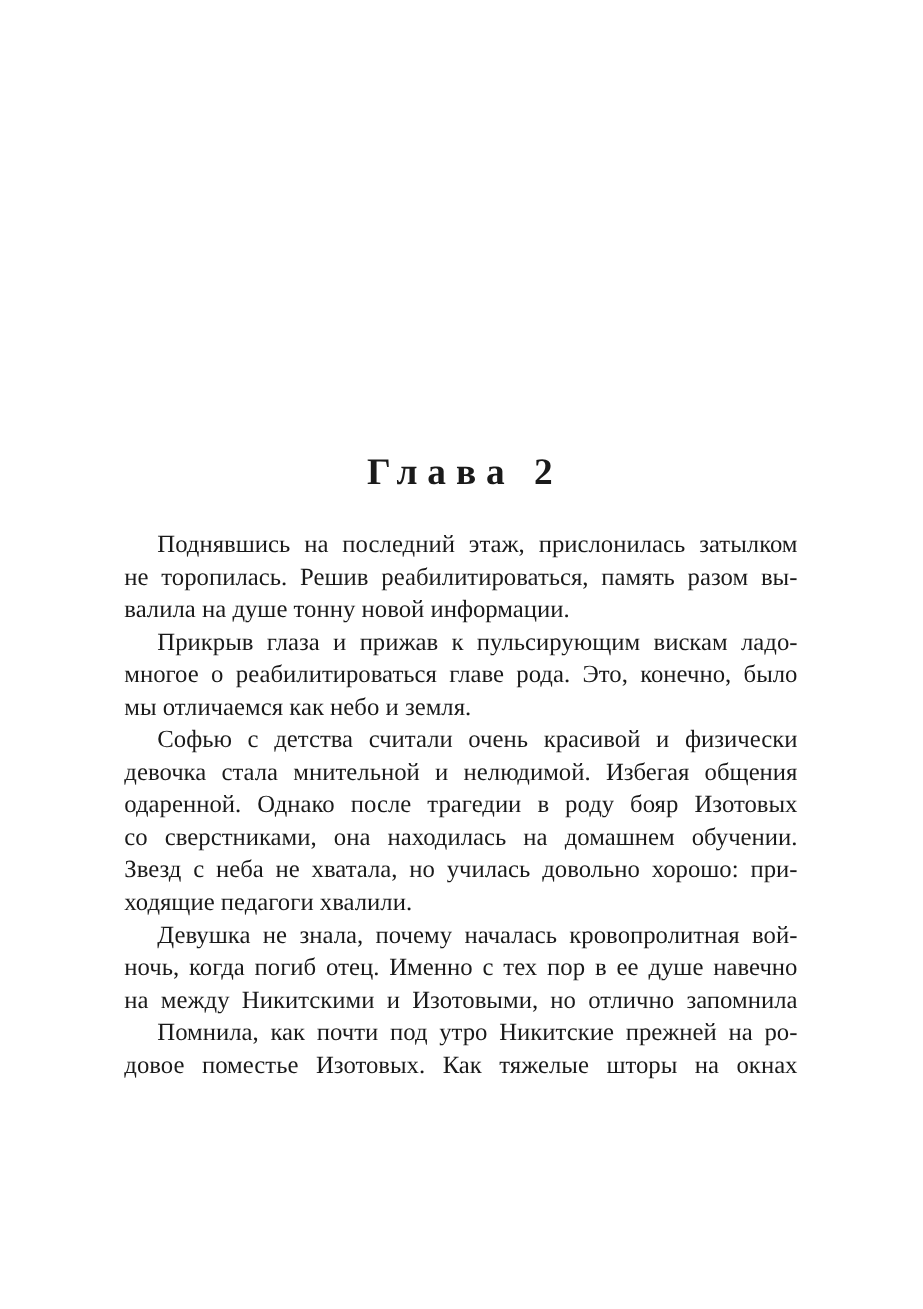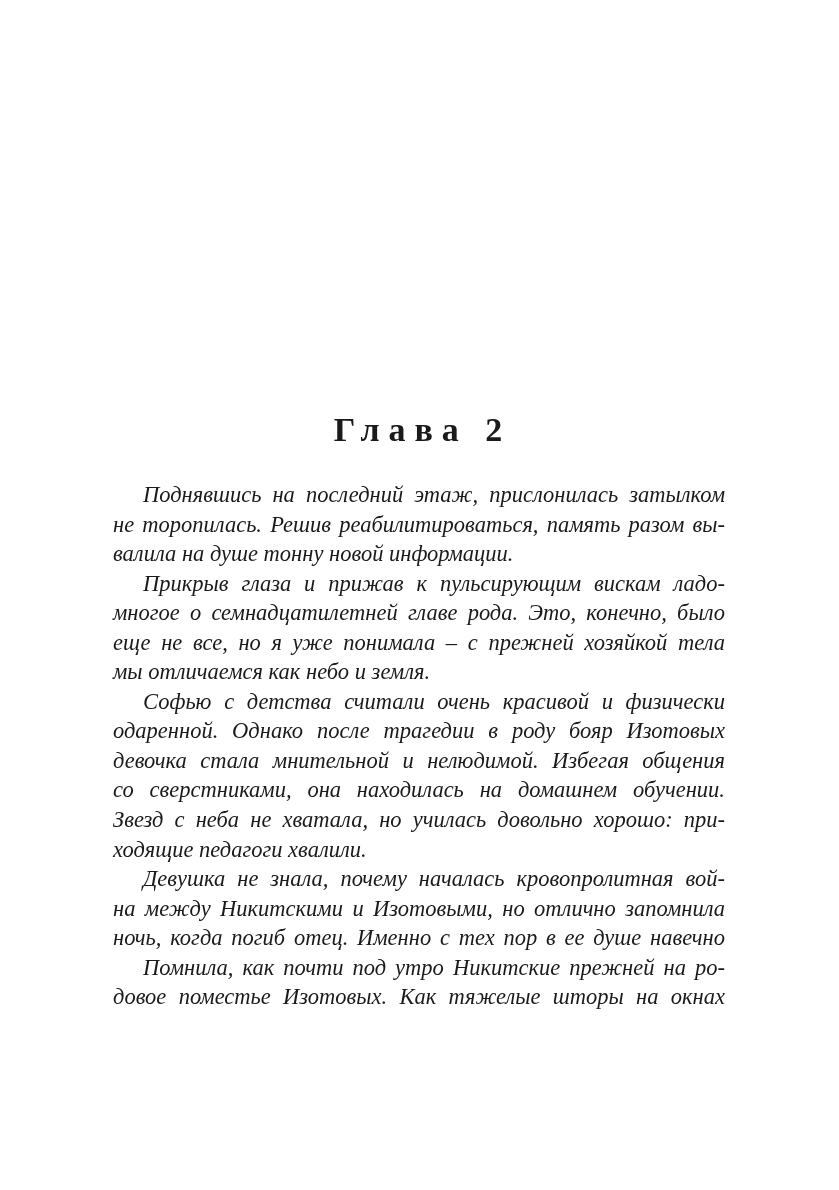--- a/index.html
+++ b/index.html
@@ -44,21 +44,20 @@
     }
     .line {
       display: block;
       height: 29.55px;
       line-height: 29.55px;
       font-size: 22.5px;
       text-align: justify;
       text-align-last: justify;
       white-space: nowrap;
       overflow: visible;
-      font-style: italic;
     }
     .line.indent {
       padding-left: 30px;
     }
     .line.last {
       text-align-last: left;
     }
   </style>
 </head>
 <body>
@@ -67,32 +66,31 @@
 
   <div class="chapter-title">Глава 2</div>
 
   <div class="body-text">
 
     <span class="line indent">Поднявшись на последний этаж, прислонилась затылком</span>
     <span class="line">не торопилась. Решив реабилитироваться, память разом вы-</span>
     <span class="line last">валила на душе тонну новой информации.</span>
 
     <span class="line indent">Прикрыв глаза и прижав к пульсирующим вискам ладо-</span>
-    <span class="line">многое о семнадцатилетней главе рода. Это, конечно, было</span>
-    <span class="line">еще не все, но я уже понимала – с прежней хозяйкой тела</span>
+    <span class="line">многое о реабилитироваться главе рода. Это, конечно, было</span>
     <span class="line last">мы отличаемся как небо и земля.</span>
 
     <span class="line indent">Софью с детства считали очень красивой и физически</span>
+    <span class="line">девочка стала мнительной и нелюдимой. Избегая общения</span>
     <span class="line">одаренной. Однако после трагедии в роду бояр Изотовых</span>
-    <span class="line">девочка стала мнительной и нелюдимой. Избегая общения</span>
     <span class="line">со сверстниками, она находилась на домашнем обучении.</span>
     <span class="line">Звезд с неба не хватала, но училась довольно хорошо: при-</span>
     <span class="line last">ходящие педагоги хвалили.</span>
 
     <span class="line indent">Девушка не знала, почему началась кровопролитная вой-</span>
+    <span class="line">ночь, когда погиб отец. Именно с тех пор в ее душе навечно</span>
     <span class="line">на между Никитскими и Изотовыми, но отлично запомнила</span>
-    <span class="line">ночь, когда погиб отец. Именно с тех пор в ее душе навечно</span>
 
     <span class="line indent">Помнила, как почти под утро Никитские прежней на ро-</span>
     <span class="line">довое поместье Изотовых. Как тяжелые шторы на окнах</span>
 
   </div>
 </div>
 
 </body></html>

